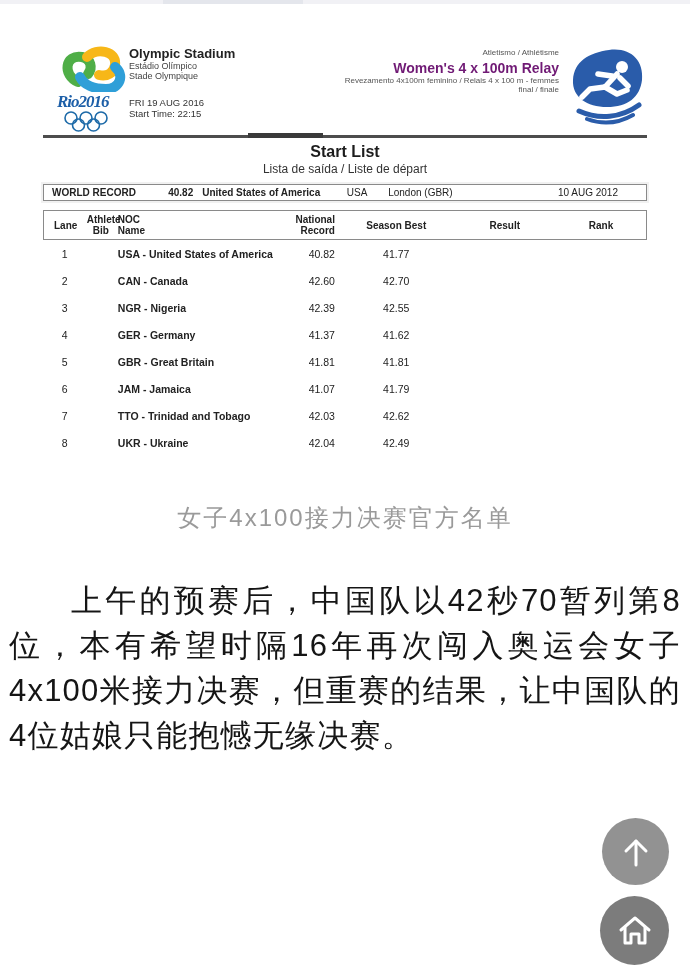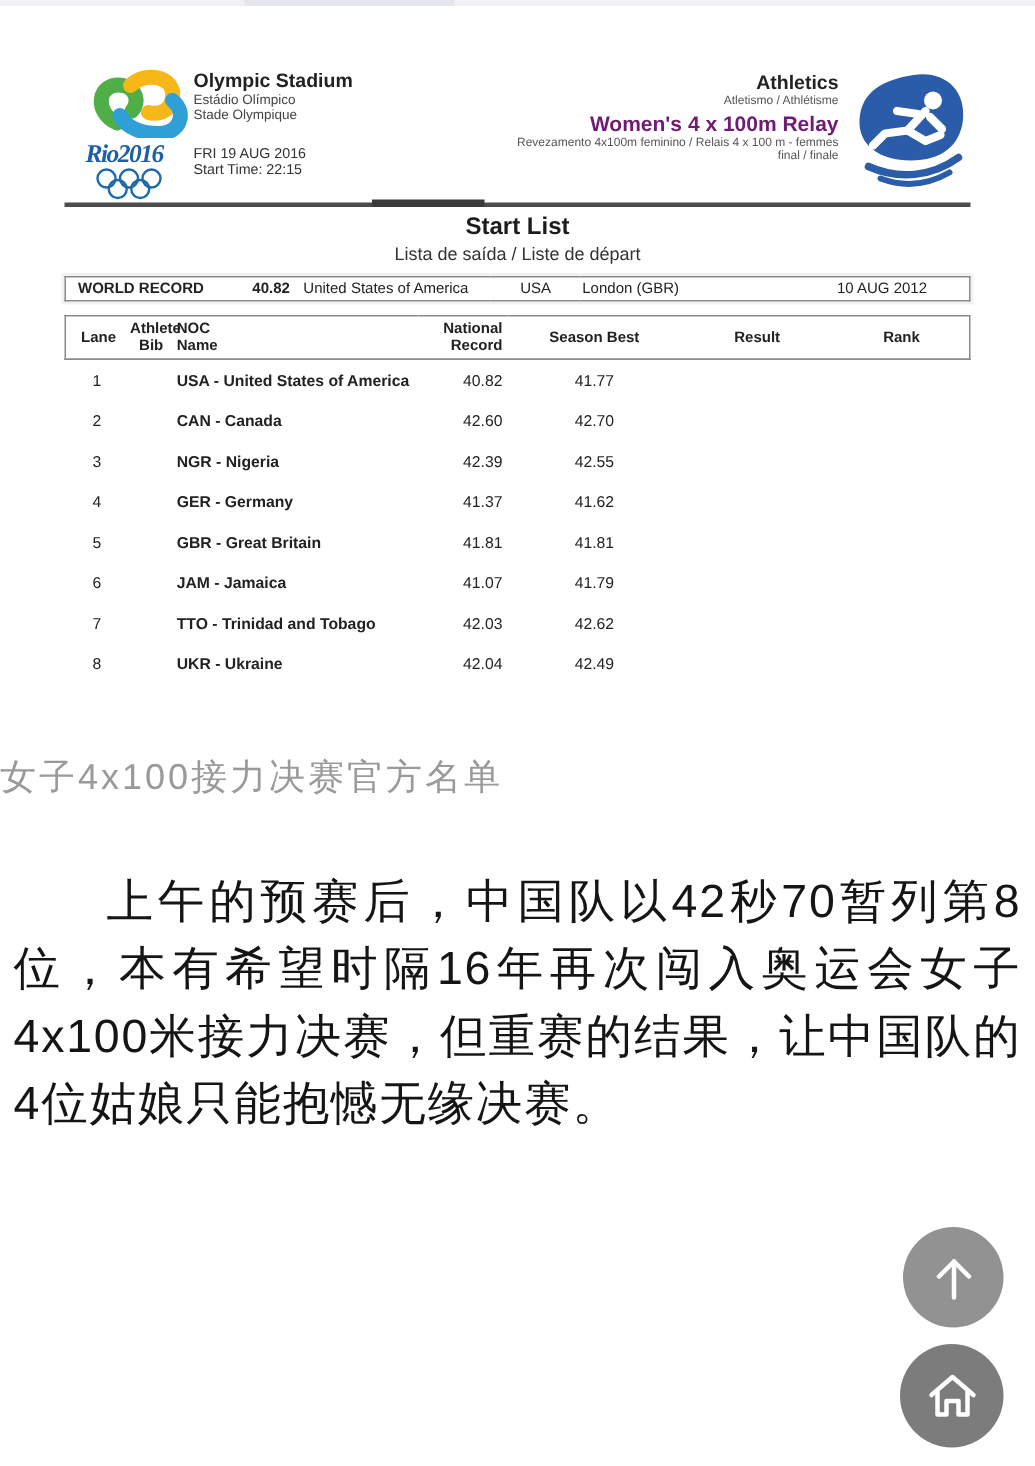--- a/index.html
+++ b/index.html
@@ -36,21 +36,21 @@
   .doc-divider{position:relative;height:3px;background:#4d4d4d;margin-top:1px;}
   .doc-divider::after{content:"";position:absolute;left:205px;top:-2px;width:75px;height:5px;background:#3a3a3a;}
   .doc-title{text-align:center;font-size:16px;font-weight:bold;color:#1c1c1c;margin-top:5px;}
   .doc-subtitle{text-align:center;font-size:12px;color:#333;margin-top:1px;}
 
   table{border-collapse:collapse;width:604px;table-layout:fixed;}
   .records{margin-top:8px;border:1px solid #8a8a8a;box-shadow:0 0 0 2px #f1f1f1;}
   .records td{font-size:10px;height:13px;color:#222;white-space:nowrap;overflow:hidden;}
   .r-label{font-weight:bold;padding-left:8px;}
   .r-mark{font-weight:bold;text-align:right;}
-  .r-holder{font-weight:normal;padding-left:8px;}
+  .r-holder{font-weight:bold;padding-left:8px;}
   .r-noc{text-align:center;}
   .r-city{text-align:left;color:#3a3a3a;}
   .r-date{text-align:right;padding-right:28px;color:#333;}
 
   .startlist{margin-top:9px;}
   .startlist thead th{font-size:10px;font-weight:bold;color:#222;white-space:pre-line;
        line-height:11px;height:26px;vertical-align:middle;
        border-top:1px solid #8a8a8a;border-bottom:1px solid #8a8a8a;}
   .startlist thead th:first-child{border-left:1px solid #8a8a8a;}
   .startlist thead th:last-child{border-right:1px solid #8a8a8a;}
@@ -59,21 +59,21 @@
   .h-noc{text-align:left;padding-left:8px;}
   .h-nr{text-align:right;padding-right:4px;}
   .h-c{text-align:center;}
   .startlist td{font-size:10.5px;height:25px;vertical-align:middle;color:#222;}
   .t-lane{text-align:center;}
   .t-name{font-weight:bold;padding-left:8px;}
   .t-nr{text-align:right;padding-right:4px;}
   .t-sb{text-align:center;}
   .t-result,.t-rank{text-align:center;}
 
-  .caption{margin-top:46px;text-align:left;font-size:24px;color:#9a9a9a;letter-spacing:2px;}
+  .caption{margin-top:46px;text-align:center;font-size:24px;color:#9a9a9a;letter-spacing:2px;}
 
   .fab{position:absolute;border:none;border-radius:50%;padding:0;cursor:pointer;
        display:flex;align-items:center;justify-content:center;}
   .fab-up{left:602px;top:818px;width:67px;height:67px;background:rgba(115,115,115,0.78);}
   .fab-home{left:600px;top:896px;width:69px;height:69px;background:rgba(113,113,113,0.92);}
 </style>
 </head>
 <body>
 
 <div class="page">
@@ -103,21 +103,20 @@
       </div>
       <div class="venue">
         <div class="venue-title">Olympic Stadium</div>
         <div class="venue-sub">Estádio Olímpico</div>
         <div class="venue-sub">Stade Olympique</div>
         <div class="venue-date">FRI 19 AUG 2016</div>
         <div class="venue-time">Start Time: 22:15</div>
       </div>
       <div class="spacer"></div>
       <div class="event">
-        <div class="event-sport">Athletics</div>
         <div class="event-small">Atletismo / Athlétisme</div>
         <div class="event-name">Women's 4 x 100m Relay</div>
         <div class="event-small">Revezamento 4x100m feminino / Relais 4 x 100 m - femmes</div>
         <div class="event-small">final / finale</div>
       </div>
       <div class="pictogram">
         <svg width="80" height="80" viewBox="0 0 80 78">
           <path d="M42 3 C 63 0, 77 13, 75 33 C 73 50, 61 60, 40 60 C 20 60, 5 50, 6 33 C 7 14, 22 6, 42 3 Z" fill="#2a5caa"></path>
           <path d="M12 64 C 32 73, 54 71, 72 58" stroke="#2a5caa" stroke-width="5" fill="none" stroke-linecap="round"></path>
           <path d="M20 72 C 36 78, 52 76, 66 68" stroke="#2a5caa" stroke-width="4" fill="none" stroke-linecap="round"></path>

